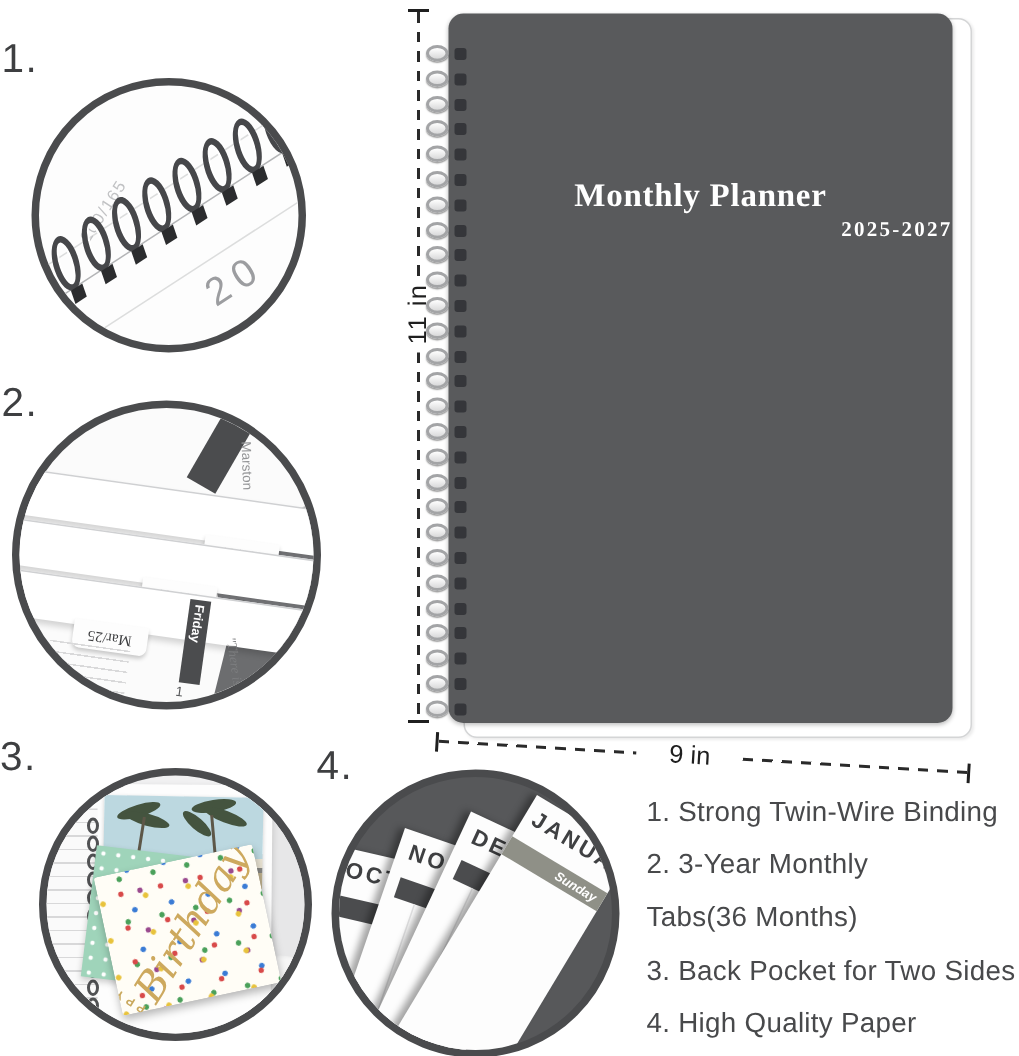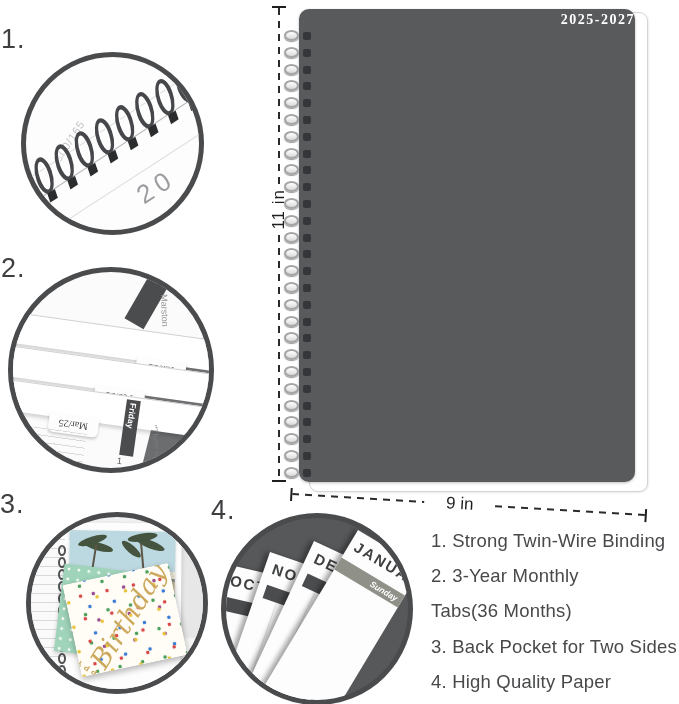--- a/index.html
+++ b/index.html
@@ -369,20 +369,21 @@
         </div>
         <div class="loop" style="top: 420px;">
           <i class="wire"></i>
           <i class="slot"></i>
         </div>
         <div class="loop" style="top: 436.8px;">
           <i class="wire"></i>
           <i class="slot"></i>
         </div>
       </div>
+    <div class="cover-title">Monthly Planner</div>
     <div class="cover-years">2025-2027</div>
   </div>
 
   <div class="dim-v">
     <div class="dcap-h"></div>
     <div class="vseg vseg1"></div>
     <div class="dim-v-label">11 in</div>
     <div class="vseg vseg2"></div>
     <div class="dcap-h"></div>
   </div>

